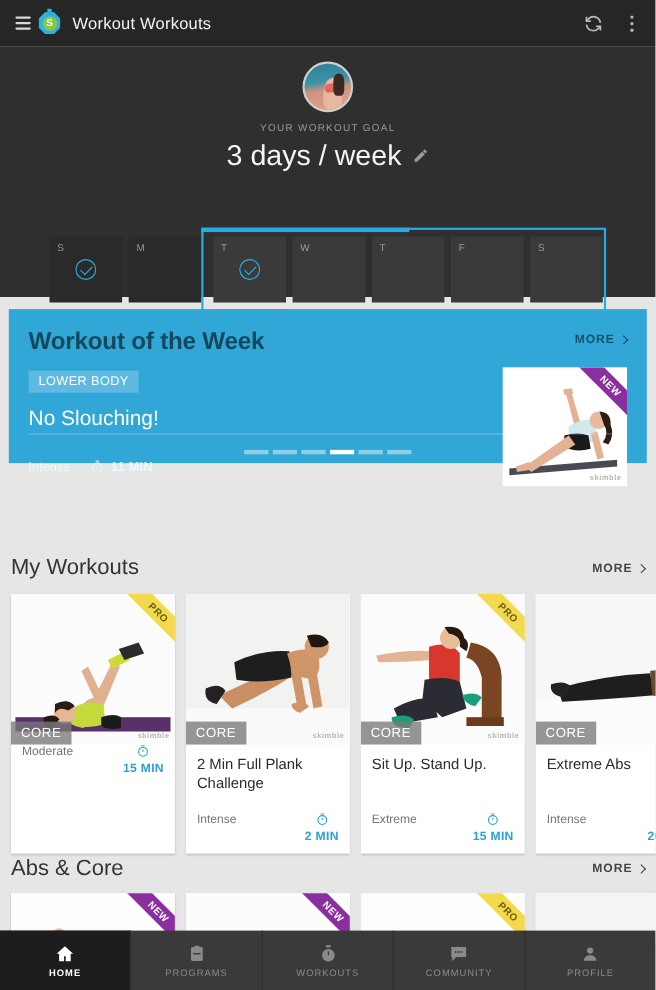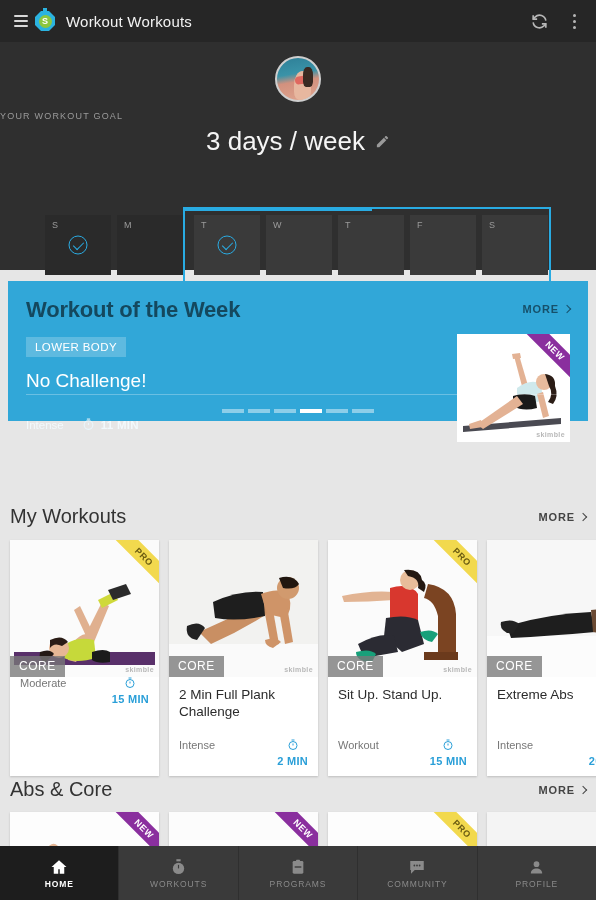--- a/index.html
+++ b/index.html
@@ -45,21 +45,21 @@
     width: 46px; height: 46px; border-radius: 50%;
     border: 2px solid #cfcfcf; overflow: hidden; position: relative;
     background: linear-gradient(170deg,#2e7f97 0%,#3a93a8 38%,#d2917e 55%,#e0a58f 100%);
   }
   .avatar .body { position: absolute; left: 40%; top: 30%; width: 42%; height: 70%;
     background: #e7b79f; border-radius: 50% 50% 30% 30%; }
   .avatar .suit { position: absolute; left: 44%; top: 44%; width: 32%; height: 20%;
     background: #e0685f; border-radius: 4px; transform: rotate(-8deg); }
   .avatar .hair { position: absolute; left: 62%; top: 22%; width: 24%; height: 46%;
     background: #3a2a22; border-radius: 40% 40% 30% 30%; }
-  .goal-label { color: #9a9a9a; font-size: 9px;
+  .goal-label { text-align: center; color: #9a9a9a; font-size: 9px;
     letter-spacing: 1.2px; margin-top: 9px; }
   .goal-value { text-align: center; color: #f5f5f5; font-size: 26px;
     font-weight: 300; margin-top: 5px; display: flex; align-items: center; justify-content: center; gap: 10px; }
   .pencil { display: inline-block; }
 
   
   .weekrow { position: absolute; left: 0; top: 118px; width: 596px; height: 95px; }
   .daycell {
     position: absolute; top: 0; width: 66px; height: 60px;
     background: #3a3a3a;
@@ -231,21 +231,21 @@
 
   <div class="featured">
     <div class="f-head">
       <div class="f-title">Workout of the Week</div>
       <div class="more-link">
         <span>MORE</span>
         <span class="chev"></span>
       </div>
     </div>
     <div class="badge-cat">LOWER BODY</div>
-    <div class="f-name">No Challenge!</div>
+    <div class="f-name">No Slouching!</div>
     <div class="f-meta">
       <span>Intense</span>
       <span class="dur">
         <svg width="13" height="13" viewBox="0 0 24 24" fill="none" stroke="#eaf6fb" stroke-width="2">
           <circle cx="12" cy="13" r="8"></circle>
             <path d="M12 13V9"></path>
             <path d="M9 2h6"></path>
         </svg>
         <span>11 MIN</span>
       </span>
@@ -376,21 +376,21 @@
           <path d="M92,92 Q104,88 110,94 L104,102 Q94,100 92,92 Z" fill="#17a07a"></path>
         </svg>
         <div class="ribbon pro">PRO</div>
         <div class="cat-badge">CORE</div>
         <div class="wm">skimble</div>
       </div>
       <div class="wbody">
           <div class="wname">Sit Up. Stand Up.</div>
         </div>
       <div class="wfoot">
-        <span class="wdiff">Workout</span>
+        <span class="wdiff">Extreme</span>
         <span class="wdur">
           <svg width="12" height="12" viewBox="0 0 24 24" fill="none" stroke="#2a9fd8" stroke-width="2">
             <circle cx="12" cy="13" r="8"></circle>
               <path d="M12 13V9"></path>
               <path d="M9 2h6"></path>
           </svg>
           <span>15 MIN</span>
         </span>
       </div>
     </div>
@@ -470,34 +470,34 @@
   </div>
 
   <div class="bottomnav">
     <div class="navitem active">
       <svg width="18" height="18" viewBox="0 0 24 24" fill="#ffffff">
         <path d="M12 3 2 12h3v9h6v-6h2v6h6v-9h3z"></path>
       </svg>
       <span class="navlabel">HOME</span>
     </div>
     <div class="navitem">
+      <svg width="16" height="18" viewBox="0 0 24 24" fill="#8a8a8a">
+        <rect x="4" y="3" width="16" height="19" rx="2"></rect>
+          <rect x="9" y="1" width="6" height="4" rx="1" fill="#8a8a8a"></rect>
+        <rect x="7" y="11" width="10" height="2" fill="#3a3a3a"></rect>
+      </svg>
+      <span class="navlabel">PROGRAMS</span>
+    </div>
+    <div class="navitem">
       <svg width="17" height="18" viewBox="0 0 24 24" fill="#8a8a8a">
         <circle cx="12" cy="14" r="8"></circle>
           <rect x="9" y="1" width="6" height="3"></rect>
         <rect x="11.2" y="9" width="1.6" height="5" fill="#3a3a3a"></rect>
       </svg>
       <span class="navlabel">WORKOUTS</span>
-    </div>
-    <div class="navitem">
-      <svg width="16" height="18" viewBox="0 0 24 24" fill="#8a8a8a">
-        <rect x="4" y="3" width="16" height="19" rx="2"></rect>
-          <rect x="9" y="1" width="6" height="4" rx="1" fill="#8a8a8a"></rect>
-        <rect x="7" y="11" width="10" height="2" fill="#3a3a3a"></rect>
-      </svg>
-      <span class="navlabel">PROGRAMS</span>
     </div>
     <div class="navitem">
       <svg width="18" height="18" viewBox="0 0 24 24" fill="#8a8a8a">
         <path d="M3 4h18v12H9l-5 5v-5H3z"></path>
         <circle cx="8.5" cy="10" r="1.2" fill="#3a3a3a"></circle>
           <circle cx="12" cy="10" r="1.2" fill="#3a3a3a"></circle>
           <circle cx="15.5" cy="10" r="1.2" fill="#3a3a3a"></circle>
       </svg>
       <span class="navlabel">COMMUNITY</span>
     </div>

